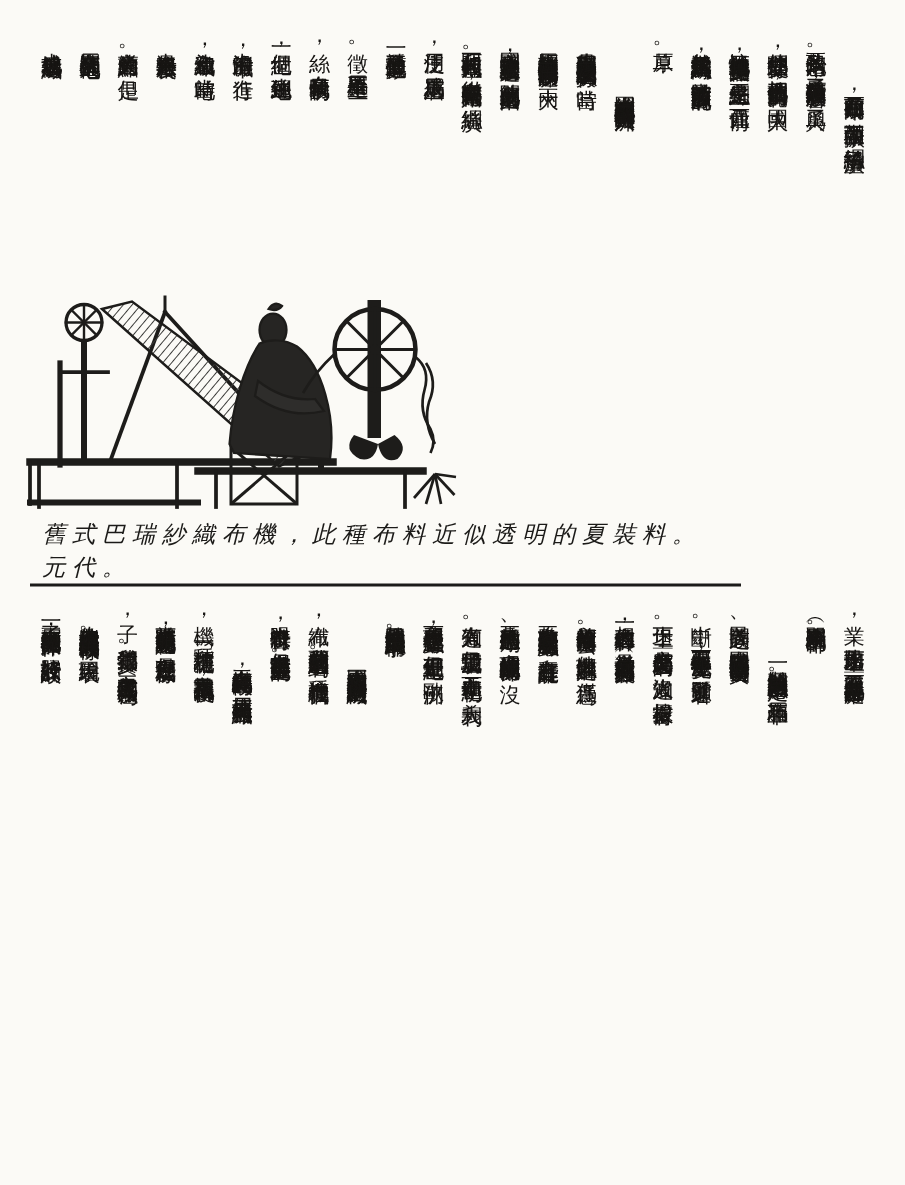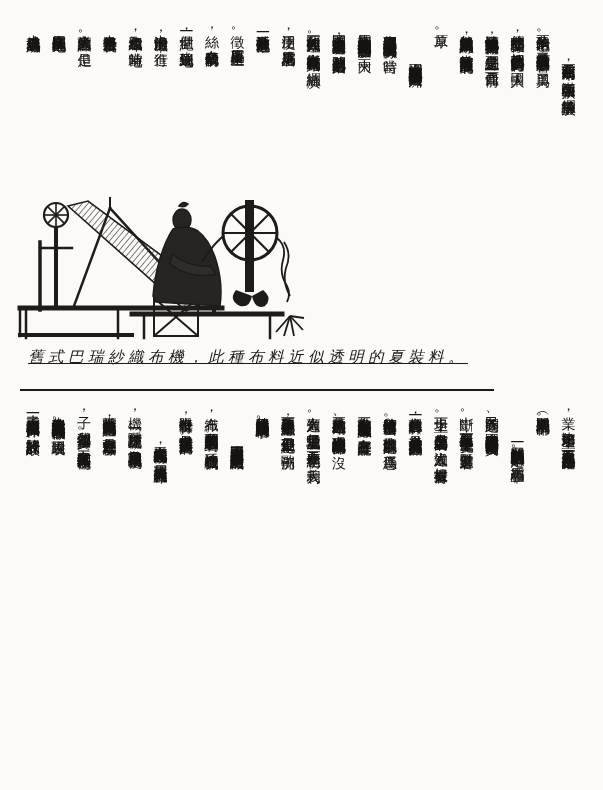--- a/index.html
+++ b/index.html
@@ -29,21 +29,20 @@
     position:absolute; left:14px; top:186px; width:292px; height:156px;
     margin:0;
   }
   .caption{
     position:absolute; left:28px; top:346px; width:500px;
     font-style:italic;
     font-size:15.5px;
     letter-spacing:4.5px;
     line-height:21.5px;
     color:#1b1a18;
-    text-decoration:underline;
   }
   .divider{
     position:absolute; left:20px; top:389px; width:474px; height:2px;
     background:#1c1b19; border:0; margin:0;
   }
 </style>
 </head>
 <body>
 
 <div class="page">
@@ -148,20 +147,21 @@
         <line x1="276" y1="130" x2="270" y2="150"></line>
         <line x1="276" y1="130" x2="280" y2="150"></line>
         <line x1="276" y1="130" x2="289" y2="144"></line>
         <line x1="276" y1="130" x2="290" y2="132"></line>
       </g>
     </svg>
   </figure>
 
   <div class="caption">
     <div>舊式巴瑞紗織布機，此種布料近似透明的夏裝料。</div>
+    <div>元代。</div>
   </div>
 
   <hr class="divider">
 
   <section class="vtext bottom">
       <div class="tcol">業，比如君士坦丁堡，從西元三九五年起就是拜占庭帝國</div>
       <div class="tcol">（即東羅馬帝國）的國都。</div>
       <div class="tcol">　　一個難以解決的問題是絲的供應不穩定。羅馬和中亞</div>
       <div class="tcol">各民族之間、中國與遊牧民族之間不停的衝突時常使貿易</div>
       <div class="tcol">中斷。但是西元五五二年情況發生了變化，蠶卵引進了君</div>

